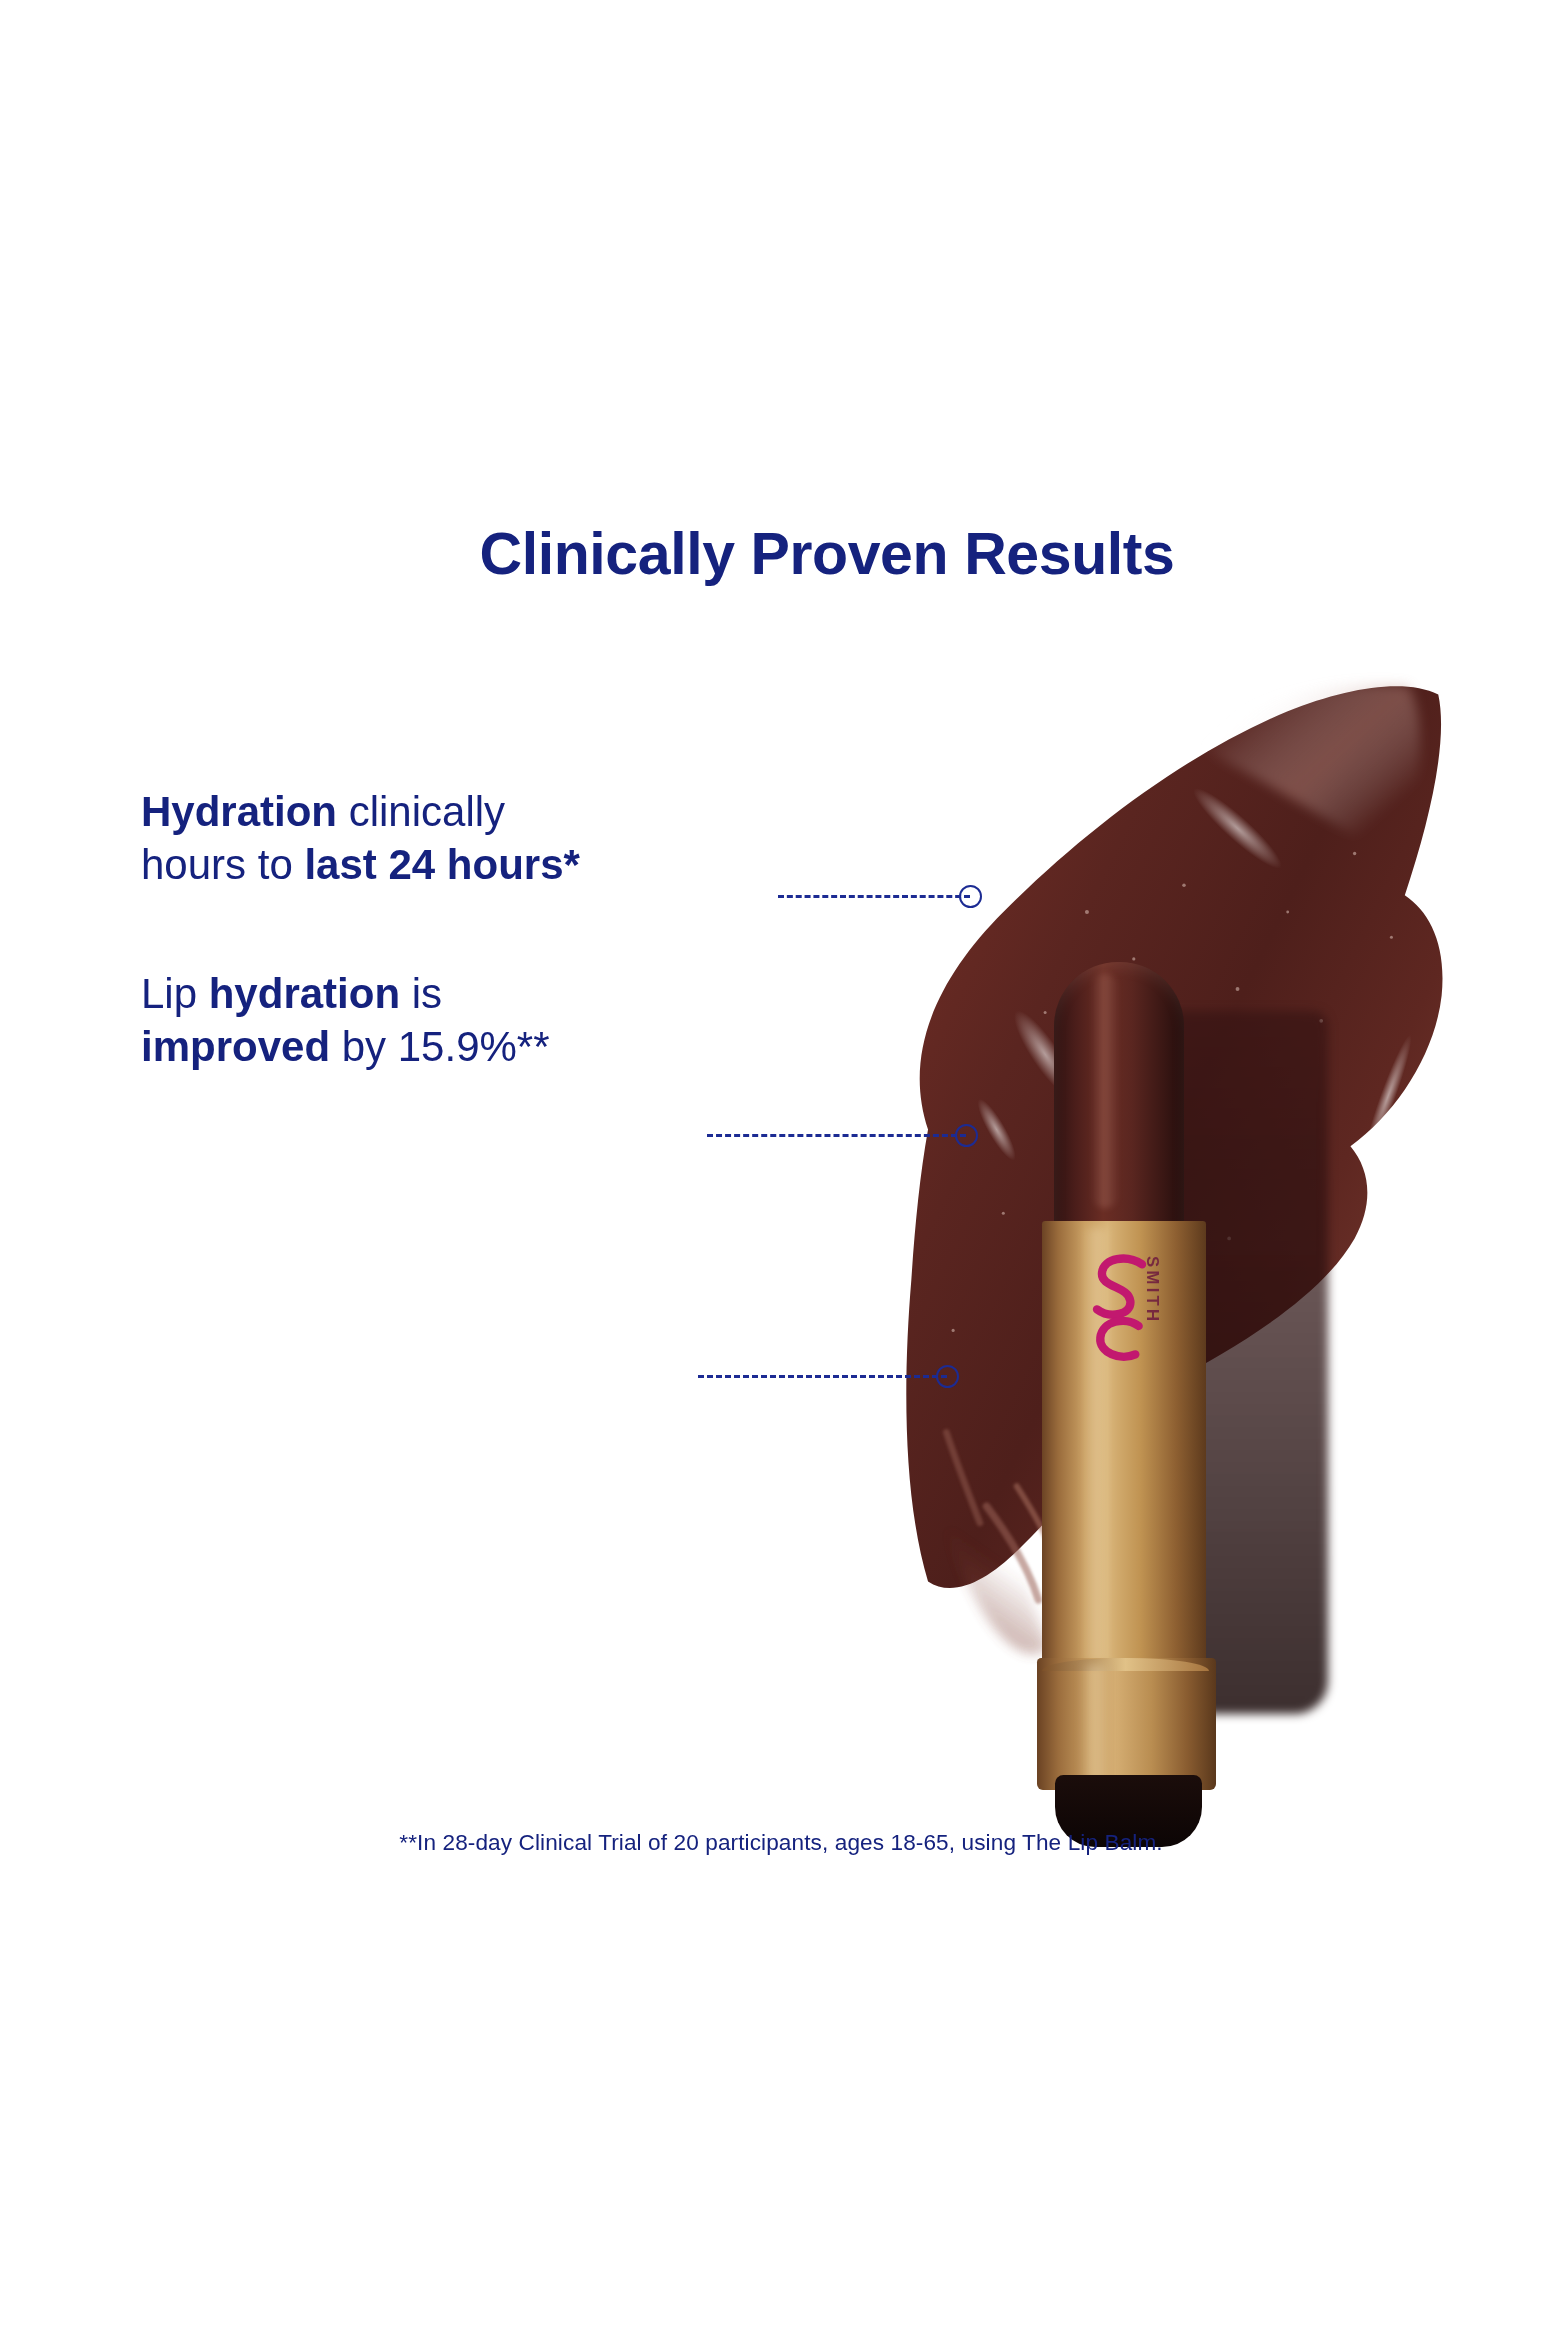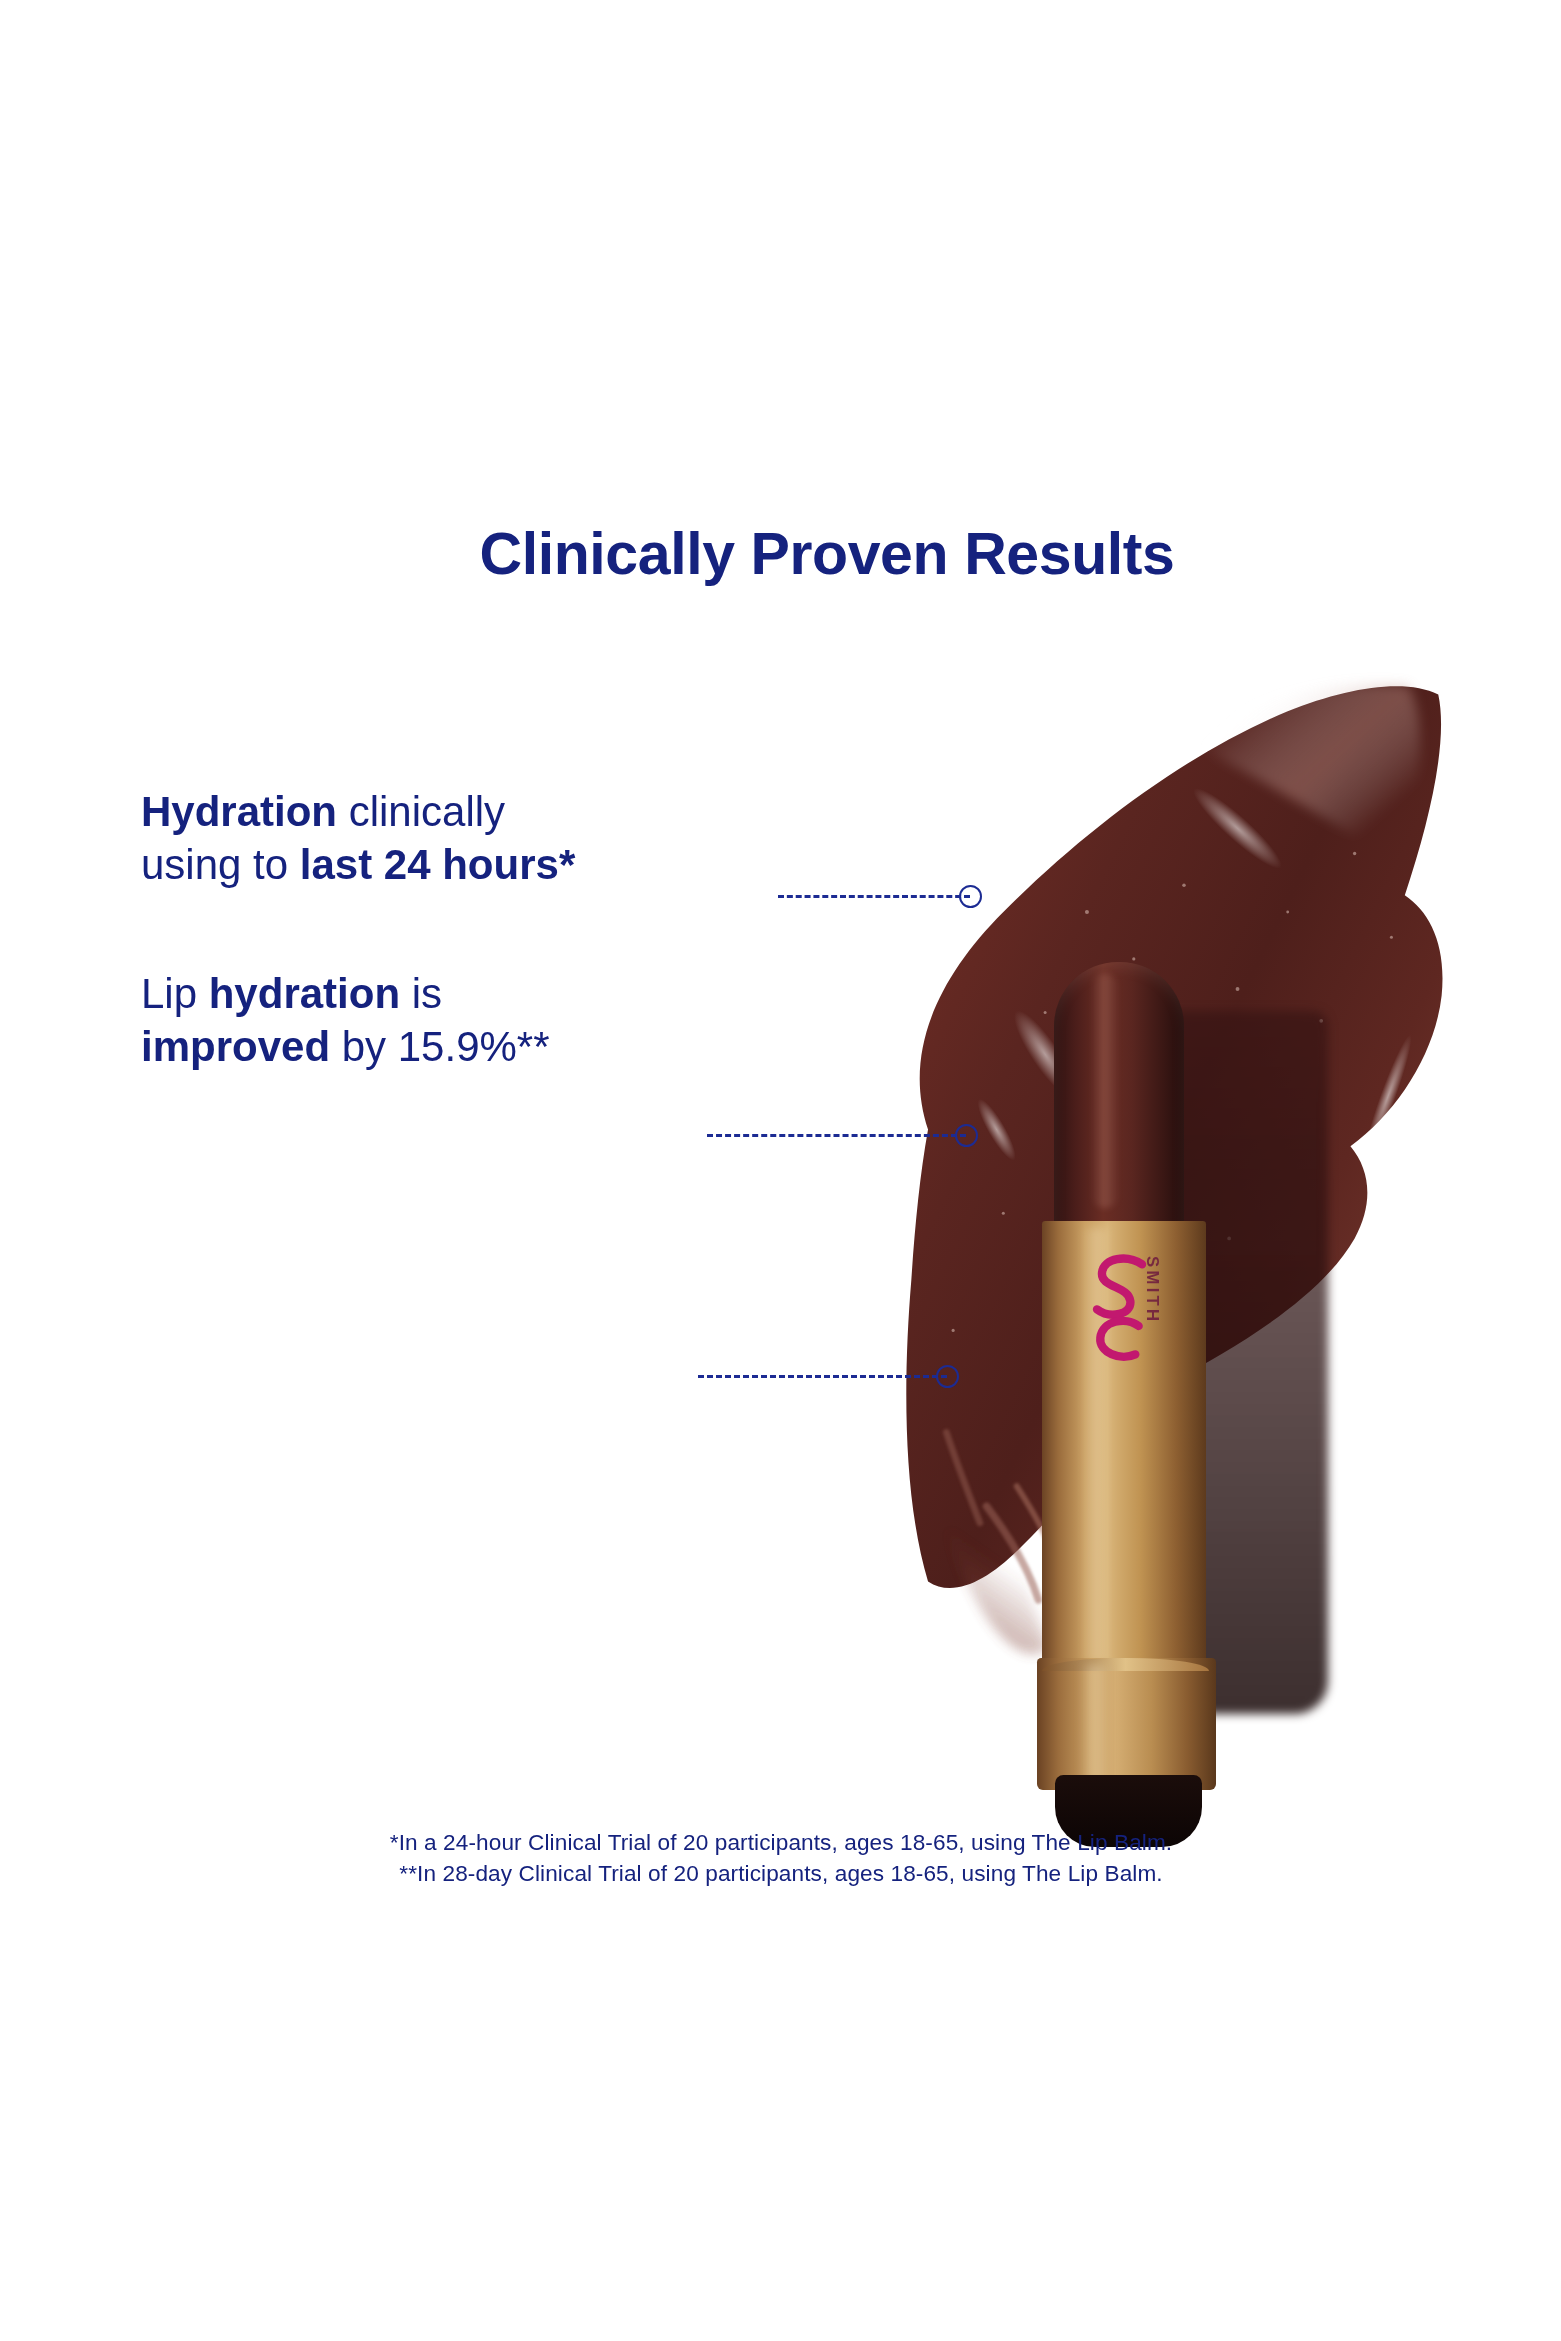--- a/index.html
+++ b/index.html
@@ -382,36 +382,35 @@
       <div class="collar-top-rim"></div>
       <div class="collar-sheen"></div>
     </div>
 
     <div class="base-dark"></div>
   </div>
 
   <div class="title">Clinically Proven Results</div>
 
   <div class="claims">
-    <div class="claim claim-1"><span class="em">Hydration </span><span>clinically</span><br><span>using to </span><span class="em">last 24 hours*</span></div>
+    <div class="claim claim-1"><span class="em">Hydration </span><span>clinically</span><br><span>hours to </span><span class="em">last 24 hours*</span></div>
     <div class="claim claim-3"><span>Lip </span><span class="em">hydration</span><span> is</span><br><span class="em">improved</span><span> by 15.9%**</span></div>
   </div>
 
   <div class="leader" id="leader-1">
     <div class="dash"></div>
     <div class="dot"></div>
   </div>
   <div class="leader" id="leader-2">
     <div class="dash"></div>
     <div class="dot"></div>
   </div>
   <div class="leader" id="leader-3">
     <div class="dash"></div>
     <div class="dot"></div>
   </div>
 
   <div class="footnotes">
-    <div class="footnote">*In a 24-hour Clinical Trial of 20 participants, ages 18-65, using The Lip Balm.</div>
     <div class="footnote">**In 28-day Clinical Trial of 20 participants, ages 18-65, using The Lip Balm.</div>
   </div>
 
 </div>
 
 
 </body></html>

